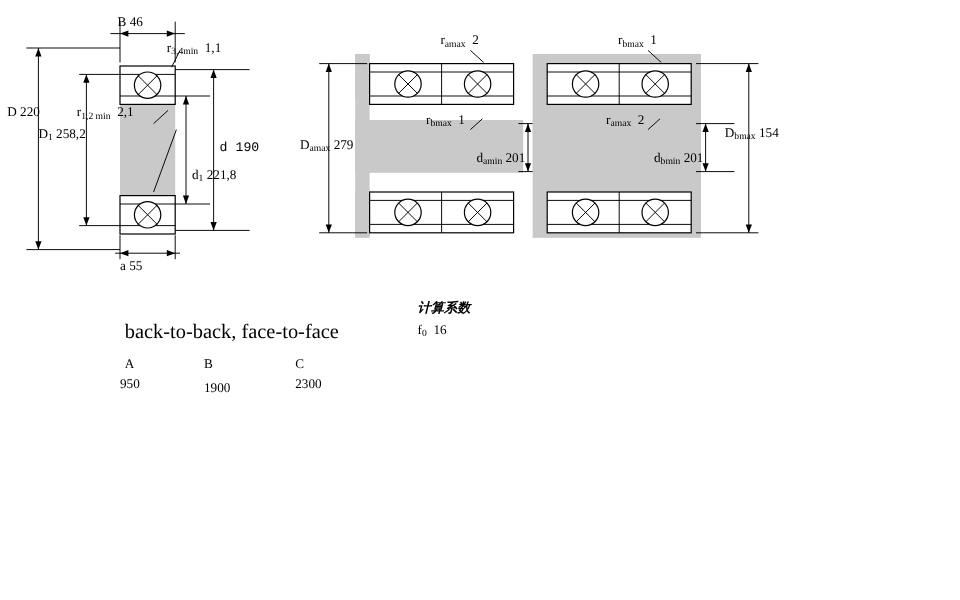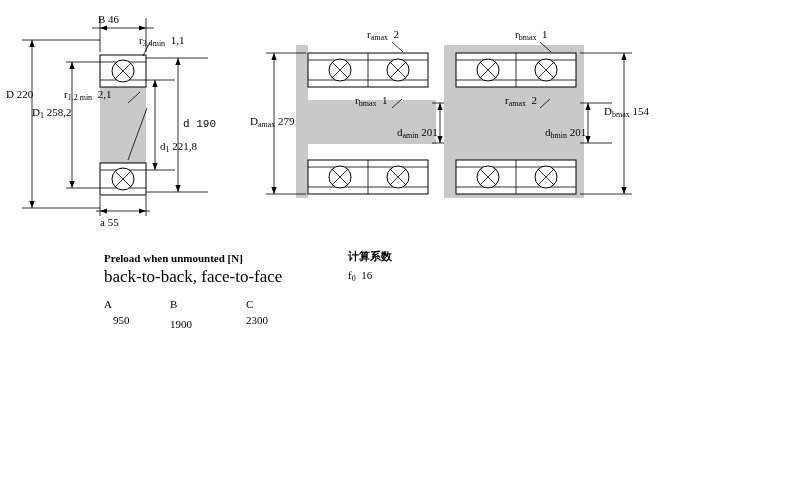--- a/index.html
+++ b/index.html
@@ -273,29 +273,28 @@
   </div>
 
   <div class="lbl" style="left:604px;top:105px;">
     <span>D</span><span class="sub">bmax</span>&nbsp;<span>154</span>
   </div>
 
   <div class="lbl" style="left:545px;top:126px;">
     <span>d</span><span class="sub">bmin</span>&nbsp;<span>201</span>
   </div>
 
-  <div class="lbl bold" style="left:104px;top:252px;font-size:11px;">Preload when unmounted  [N]</div>
   <div class="lbl" style="left:104px;top:268px;font-size:17px;">back-to-back, face-to-face</div>
 
   <div class="lbl" style="left:104px;top:298px;">A</div>
   <div class="lbl" style="left:170px;top:298px;">B</div>
   <div class="lbl" style="left:246px;top:298px;">C</div>
 
-  <div class="lbl" style="left:113px;top:314px;text-align:right;">950</div>
+  <div class="lbl" style="left:100px;top:314px;text-align:right;">950</div>
   <div class="lbl" style="left:170px;top:318px;">1900</div>
   <div class="lbl" style="left:246px;top:314px;">2300</div>
 
-  <div class="lbl title-cn bold" style="left:348px;top:251px;">计算系数</div>
+  <div class="lbl title-cn bold" style="left:348px;top:251px;font-style:italic;">计算系数</div>
   <div class="lbl" style="left:348px;top:269px;">
     <span>f</span><span class="sub">0</span>&nbsp;&nbsp;<span>16</span>
   </div>
 
 </div>
 
 </body></html>

